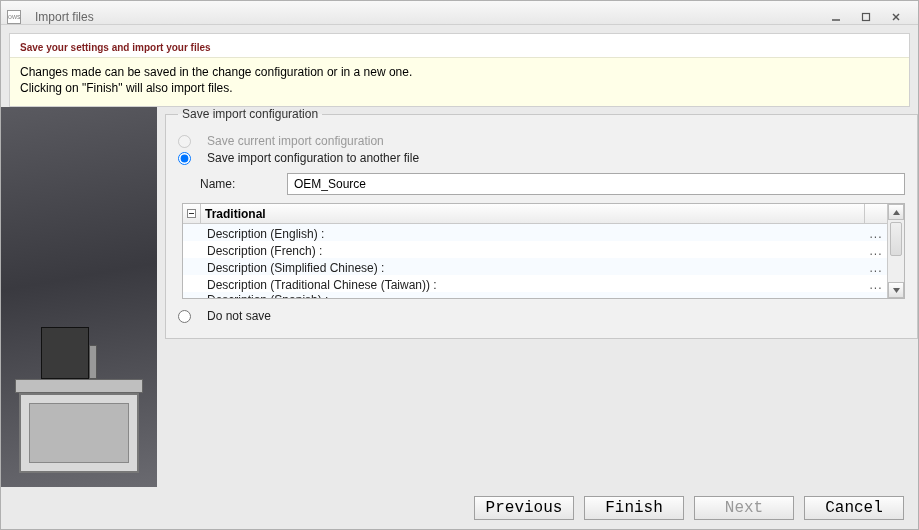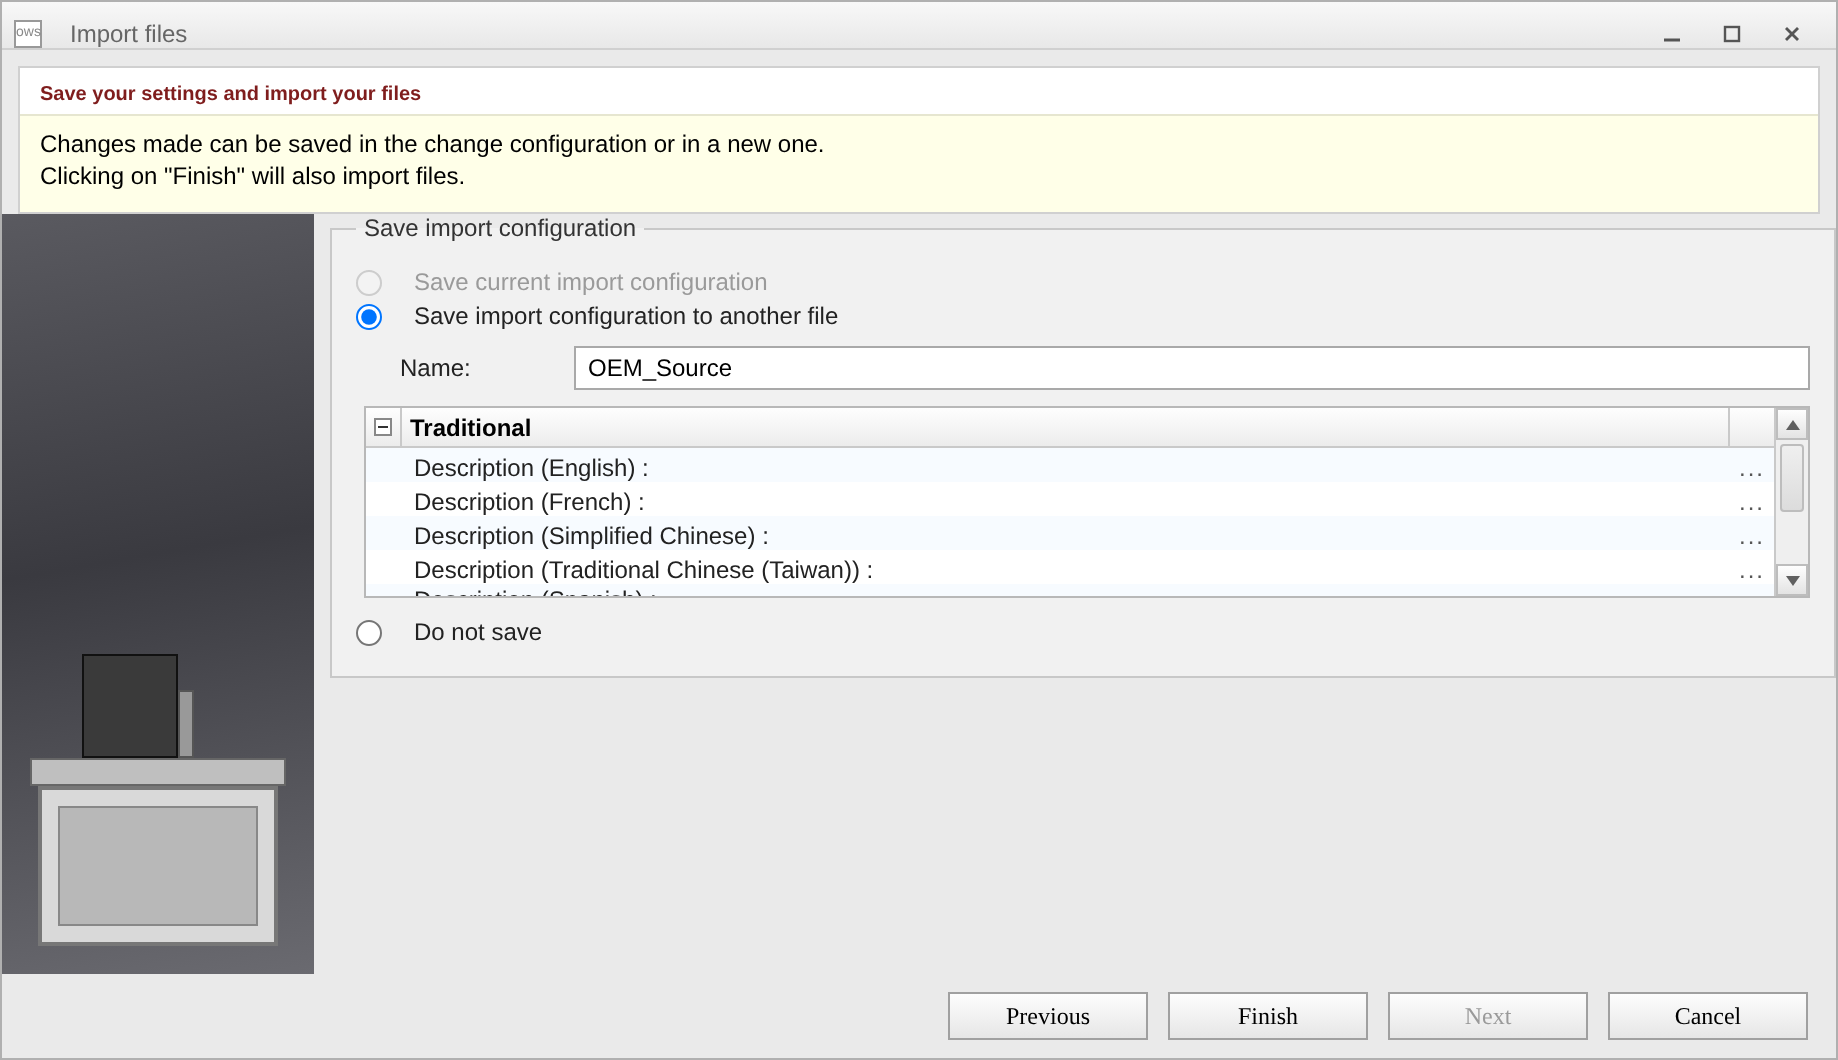--- a/index.html
+++ b/index.html
@@ -246,22 +246,22 @@
     align-items: center;
     gap: 10px;
     padding: 0 14px;
     background: #eaeaea;
   }
   .btn {
     width: 100px;
     height: 24px;
     border: 1px solid #a0a0a0;
     background: linear-gradient(to bottom,#fdfdfd,#e6e6e6);
-    font-family: Liberation Serif, serif;
-    font-size: 12px;
+    font-family: Liberation Mono, monospace;
+    font-size: 16px;
     color: #000;
     cursor: pointer;
   }
   .btn:disabled {
     color: #9a9a9a;
     cursor: default;
   }
 </style>
 </head>
 <body>

